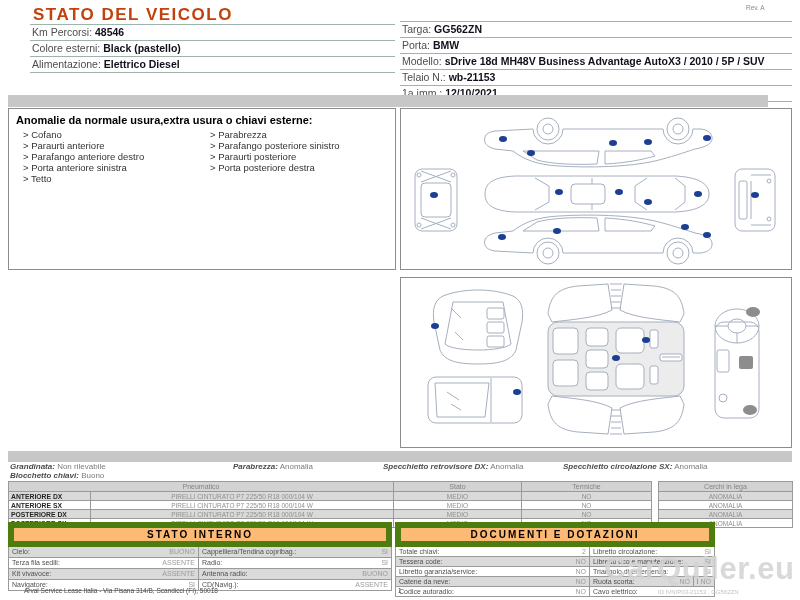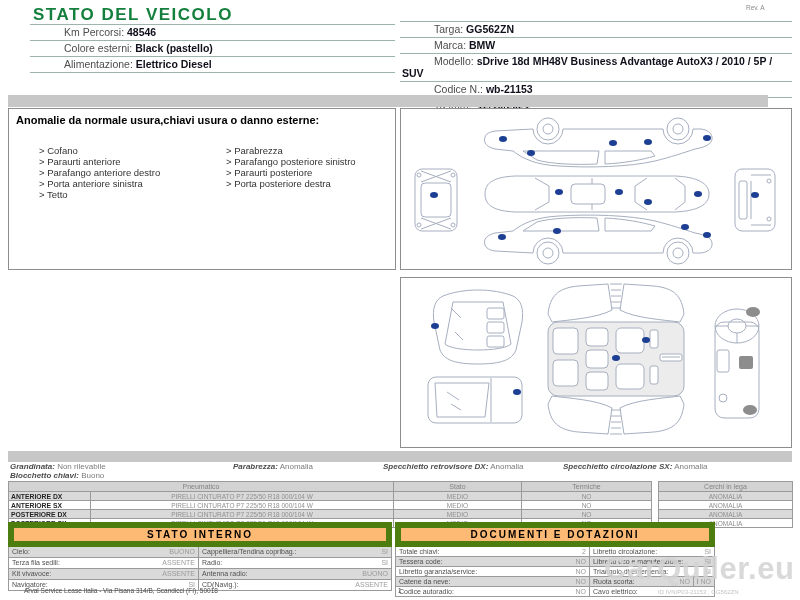--- a/index.html
+++ b/index.html
@@ -1,43 +1,43 @@
 <!DOCTYPE html>
 <html><head>
 <meta charset="utf-8">
 <style>
   html,body { margin:0; padding:0; background:#e9e9e9; }
   #page {
     position:relative; width:800px; height:600px; background:#fff;
     font-family:"Liberation Sans", sans-serif; overflow:hidden; margin:0 auto;
   }
   .title { position:absolute; left:33px; top:5px; font-size:17px; font-weight:bold;
-           letter-spacing:1.5px; color:#15803d; }
+           letter-spacing:1.5px; color:#c2410c; }
   .rev { position:absolute; left:746px; top:4px; font-size:6.5px; color:#8a8a8a; }
 
   .vcol { position:absolute; font-size:10.5px; line-height:12px; }
   #vcol-left  { left:30px;  top:24px; width:365px; }
   #vcol-right { left:400px; top:21px; width:392px; }
   .vrow { border-bottom:1px solid #9fb3ad; padding:1px 2px 2px; }
   .vcol .vrow:first-child { border-top:1px solid #9fb3ad; }
-  .vlbl { color:#4d4d4d;margin-left:32px; }
+  .vlbl { color:#4d4d4d; }
   .vval { font-weight:bold; color:#10101c; }
 
   .band { position:absolute; background:#c7c7c7; }
   #band1 { left:8px; top:95px;  width:760px; height:12px; }
   #band2 { left:8px; top:451px; width:784px; height:11px; }
 
   .panel { position:absolute; border:1px solid #8d8d8d; background:#fff; }
   #ext-panel   { left:8px;   top:108px; width:386px; height:160px; }
   #int-panel   { left:8px;   top:277px; width:386px; height:169px; }
   #ext-diagram { left:400px; top:108px; width:390px; height:160px; }
   #int-diagram { left:400px; top:277px; width:390px; height:169px; }
   .panel h3 { margin:0; padding:5px 7px 2px; font-size:11px; color:#000; }
   .cols { display:flex; padding:1px 6px; font-size:9.5px; color:#333; }
-  .cols ul { list-style:none; margin:16px; padding:0 0 0 8px; width:50%; }
+  .cols ul { list-style:none; margin:0; padding:0 0 0 8px; width:50%; }
   .cols li { line-height:11px; }
 
   .cond { position:absolute; font-size:8px; white-space:nowrap; }
   .cond .lbl { font-weight:bold; color:#4b4b4b;font-style:italic; }
   .cond .val { color:#7c7c7c; }
   #cond-grand { left:10px;  top:462px; }
   #cond-parab { left:233px; top:462px; }
   #cond-dx    { left:352px; top:462px;margin-left:31px; }
   #cond-sx    { left:563px; top:462px; }
   #cond-block { left:10px;  top:471px; }
@@ -100,41 +100,41 @@
       <span class="vval">Elettrico Diesel</span>
     </div>
   </div>
 
   <div class="vcol" id="vcol-right">
     <div class="vrow">
       <span class="vlbl">Targa:</span>
       <span class="vval">GG562ZN</span>
     </div>
     <div class="vrow">
-      <span class="vlbl">Marca:</span>
+      <span class="vlbl">Porta:</span>
       <span class="vval">BMW</span>
     </div>
     <div class="vrow">
       <span class="vlbl">Modello:</span>
       <span class="vval">sDrive 18d MH48V Business Advantage AutoX3 / 2010 / 5P / SUV</span>
     </div>
     <div class="vrow">
-      <span class="vlbl">Codice N.:</span>
+      <span class="vlbl">Telaio N.:</span>
       <span class="vval">wb-21153</span>
     </div>
     <div class="vrow">
       <span class="vlbl">1a imm.:</span>
       <span class="vval">12/10/2021</span>
     </div>
   </div>
 
   <div class="band" id="band1"></div>
 
   <div class="panel" id="ext-panel">
-    <h3>Anomalie da normale usura,chiavi usura o danno esterne:</h3>
+    <h3>Anomalie da normale usura,extra usura o chiavi esterne:</h3>
     <div class="cols">
       <ul>
         <li>&gt; Cofano</li>
         <li>&gt; Paraurti anteriore</li>
         <li>&gt; Parafango anteriore destro</li>
         <li>&gt; Porta anteriore sinistra</li>
         <li>&gt; Tetto</li>
       </ul>
       <ul>
         <li>&gt; Parabrezza</li>

